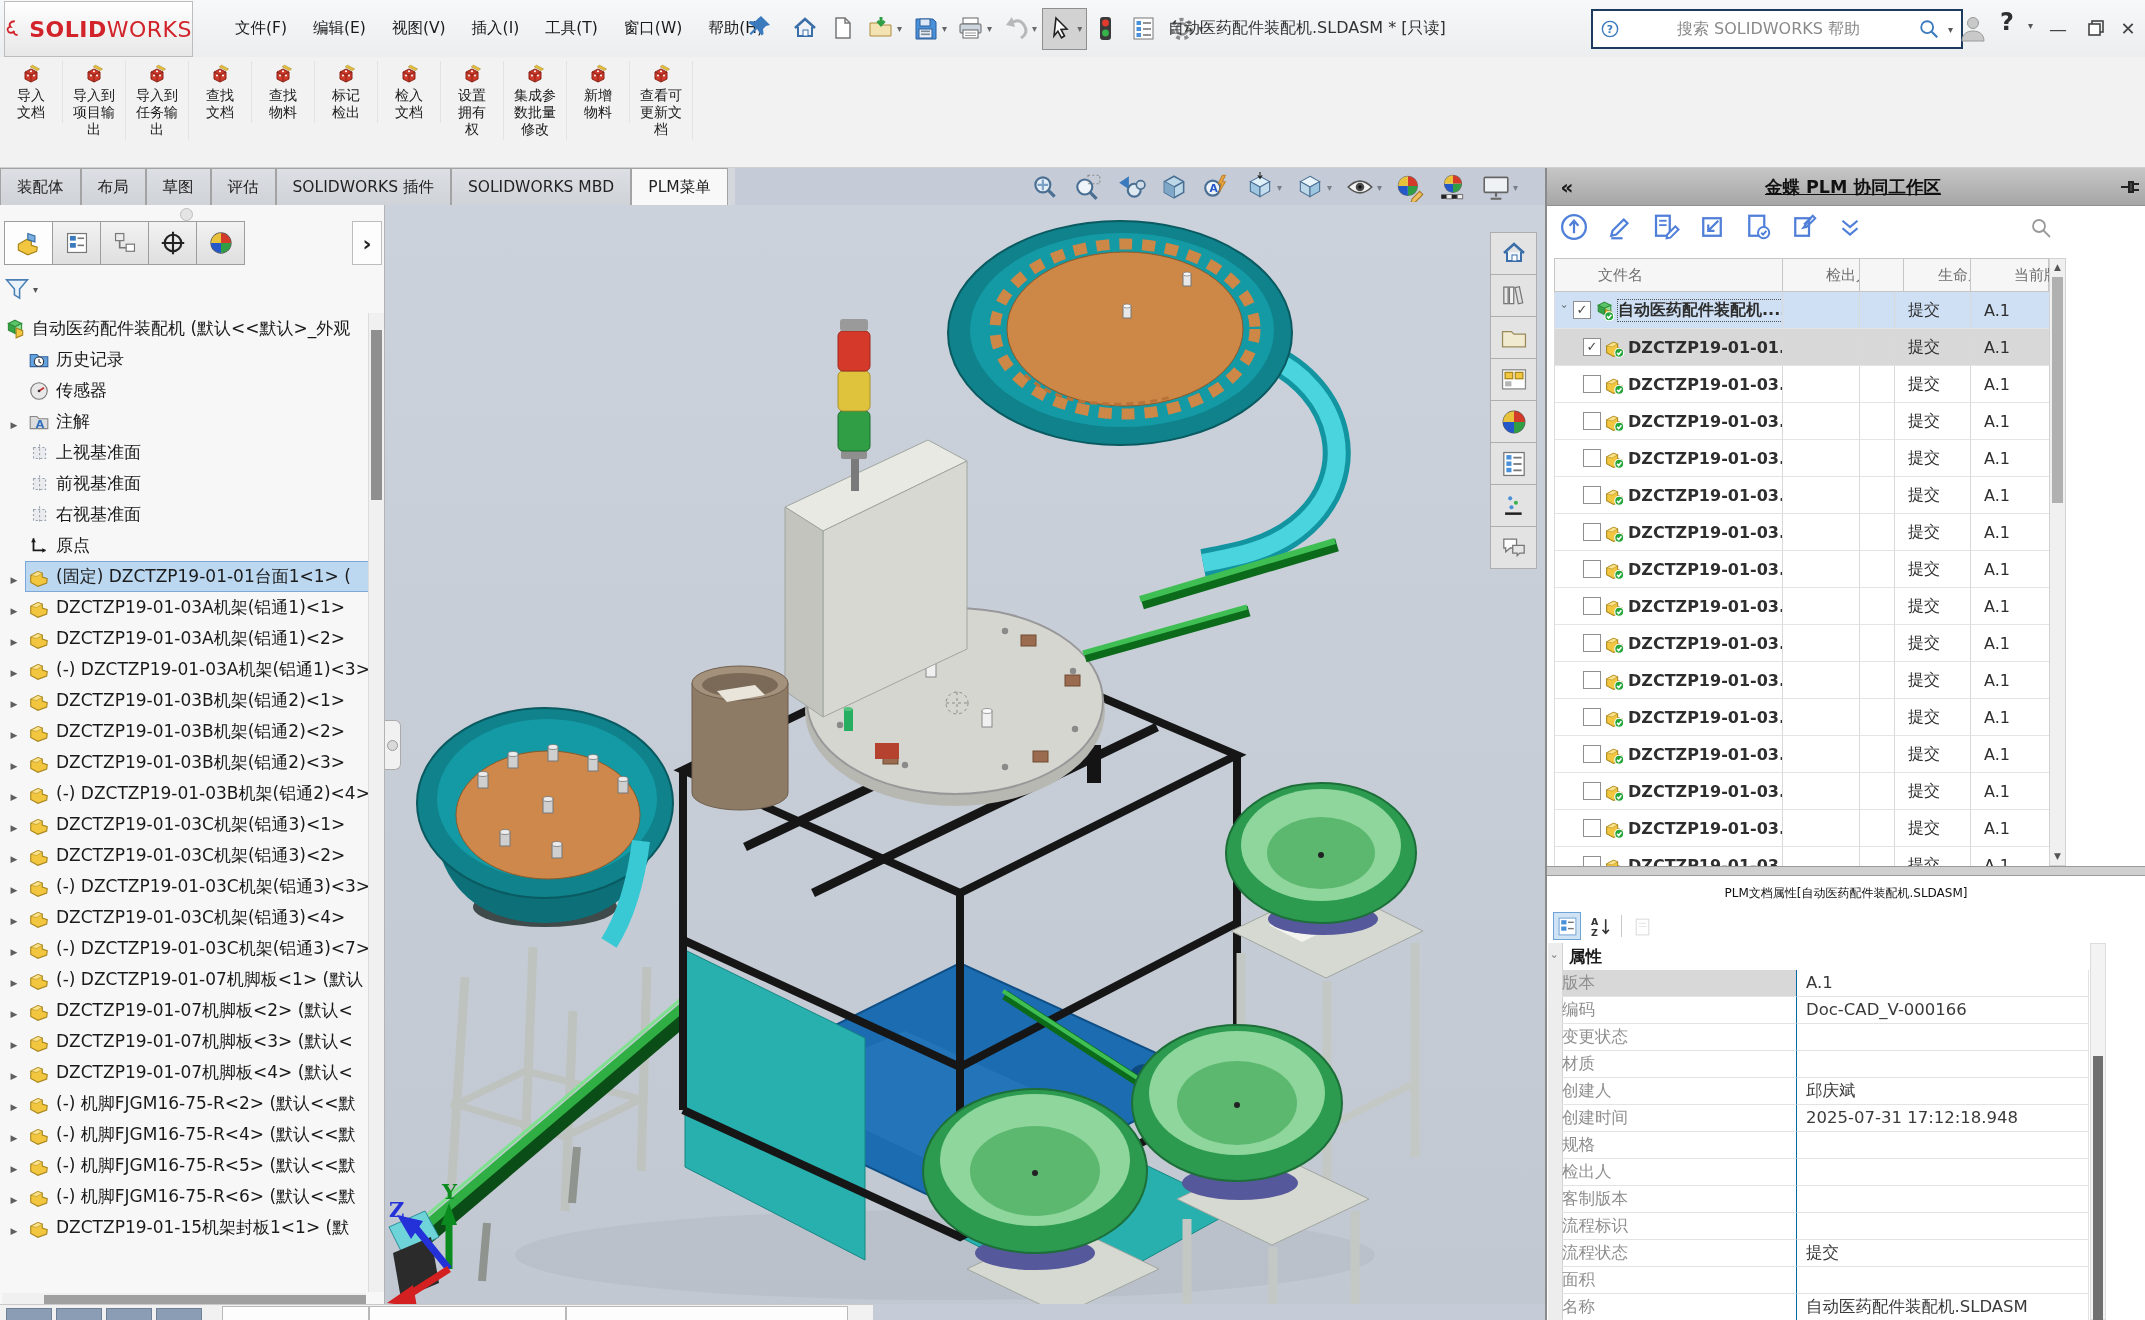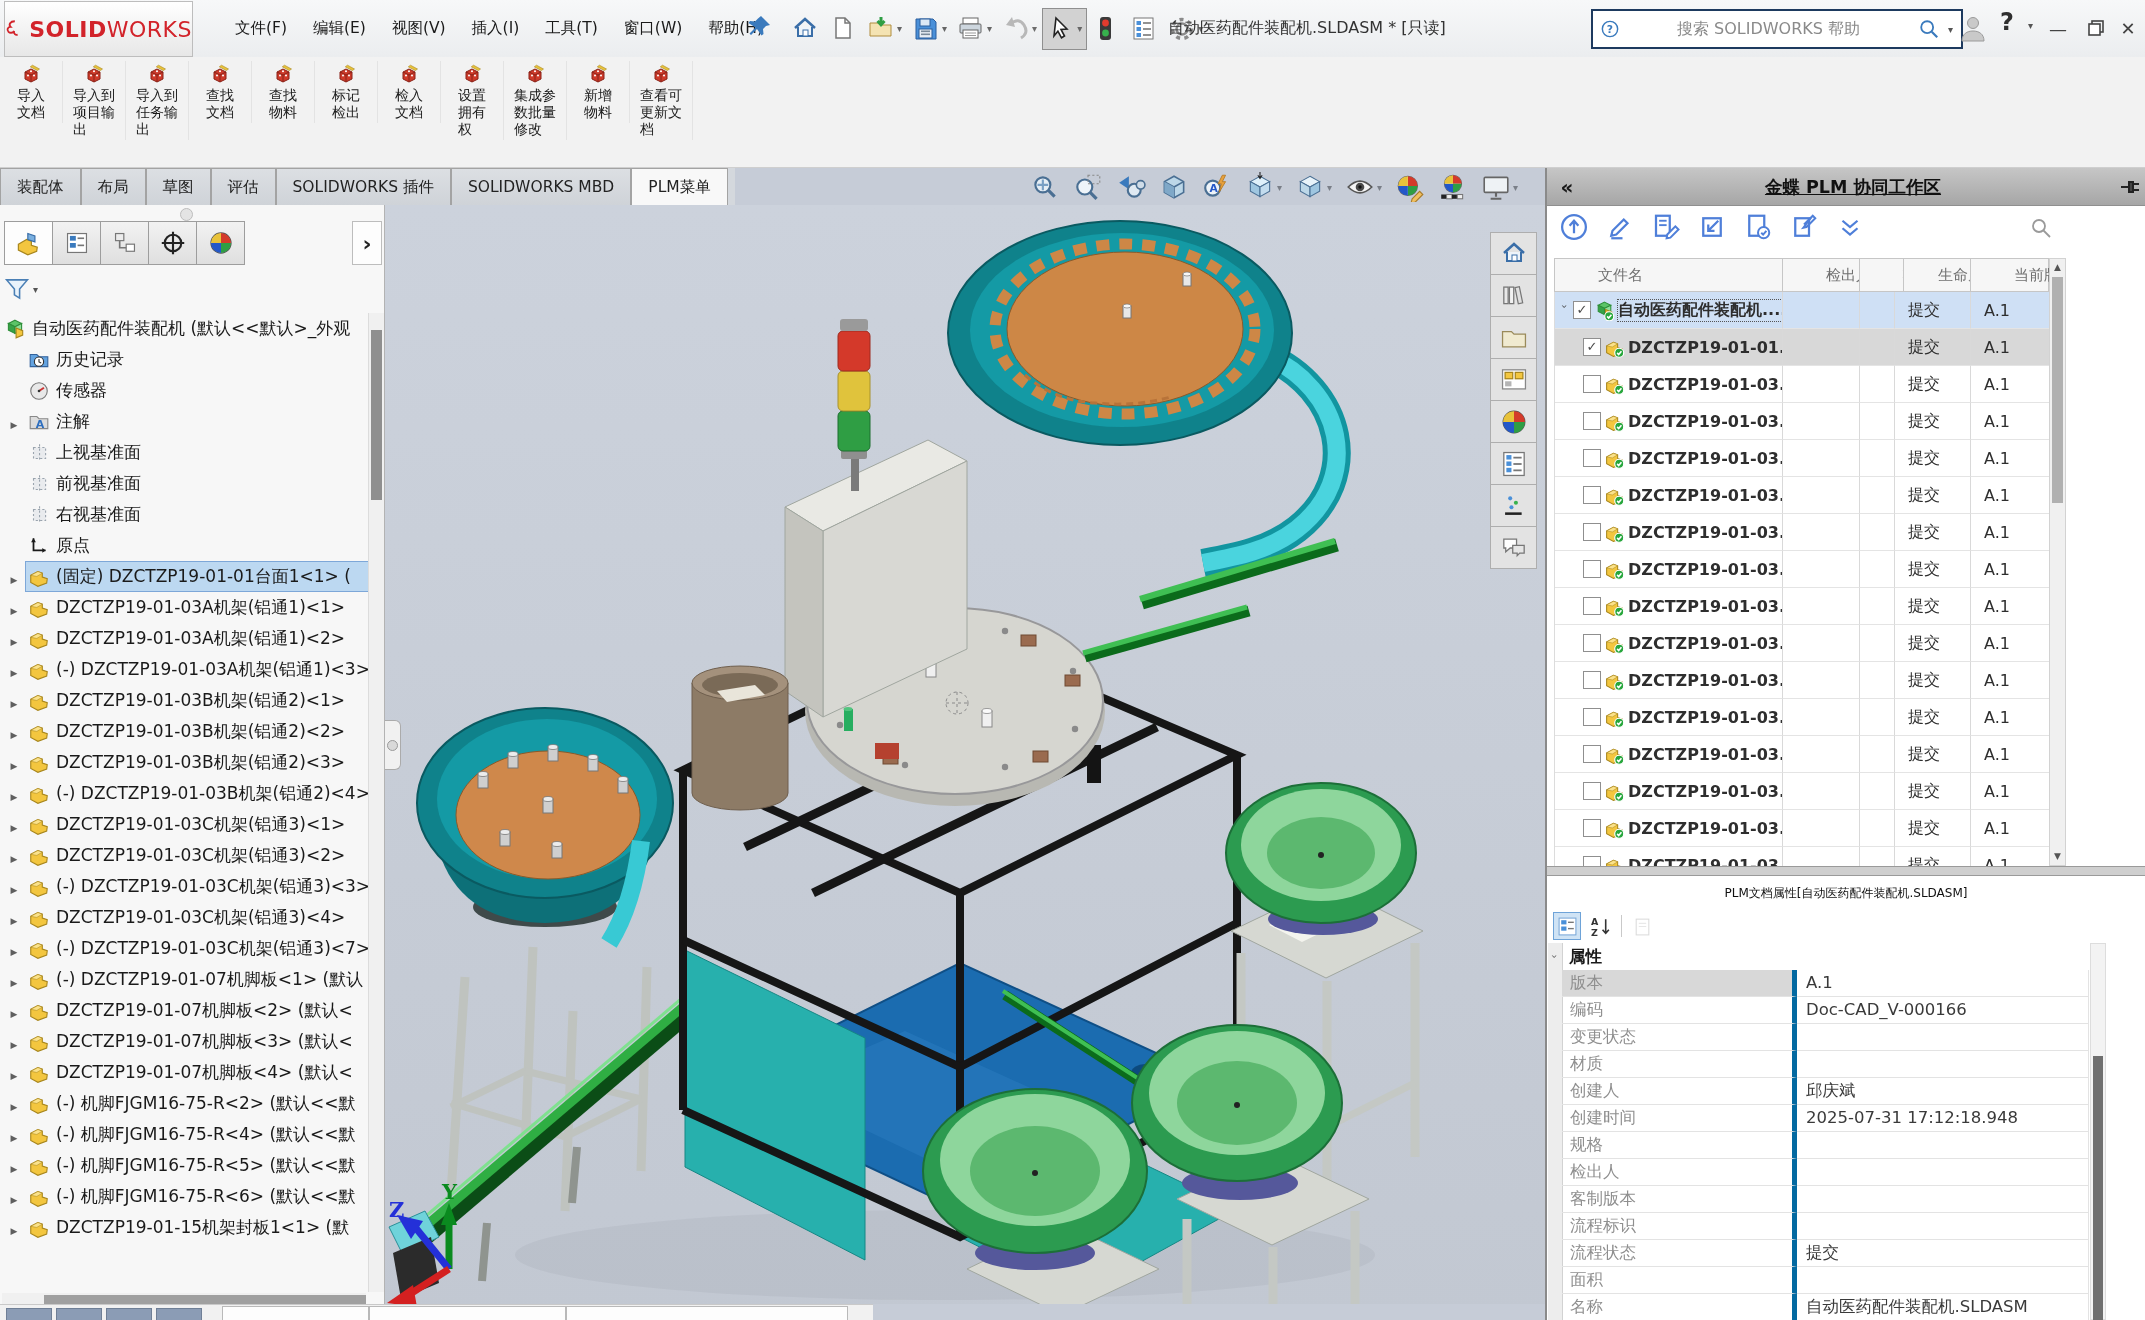--- a/index.html
+++ b/index.html
@@ -29,21 +29,21 @@
   #searchbox .scaret{font-size:10px;color:#555;}
   #user-btn{left:1958px;top:13px;}
   #help-btn{left:2000px;top:8px;font-size:24px;font-weight:bold;color:#2f2f2f;}
   #help-caret{left:2028px;top:20px;font-size:10px;color:#555;}
   .winctl{top:12px;width:32px;height:32px;display:flex;align-items:center;justify-content:center;color:#444;font-size:18px;}
   #win-min{left:2042px;}#win-restore{left:2080px;}#win-close{left:2112px;}
 
   
   #plmbar{left:0;top:57px;width:2145px;height:111px;background:#f2f2f2;border-bottom:1px solid #cfcfcf;display:flex;align-items:flex-start;padding-top:4px;box-sizing:border-box;}
   .plmbtn{min-width:52px;padding:2px 5px;display:flex;flex-direction:column;align-items:center;border-right:1px solid #e3e3e3;}
-  .plmbtn .lbl{font-size:14px;line-height:17px;text-align:left;white-space:pre-line;margin-top:2px;}
+  .plmbtn .lbl{font-size:14px;line-height:17px;text-align:center;white-space:pre-line;margin-top:2px;}
 
   
   #tabrow{left:0;top:168px;width:2145px;height:37px;background:linear-gradient(90deg,#d4d8dd 0,#d4d8dd 735px,#c6ccd7 735px,#c6ccd7 100%);display:flex;}
   .rtab{padding:0 16px;height:36px;line-height:36px;font-size:15.5px;background:linear-gradient(#dcdfe3,#cfd3d8);
         border:1px solid #a3a3a3;border-bottom:none;color:#222;white-space:nowrap;}
   .rtab.active{background:#f8f8f8;}
   #hud{left:1030px;top:170px;height:34px;display:flex;align-items:center;gap:13px;}
   .hudbtn{display:flex;align-items:center;gap:2px;}
   .hudbtn .caret{font-size:10px;color:#7a7f88;}
 
@@ -122,21 +122,21 @@
   .ptool{width:26px;height:26px;display:flex;align-items:center;justify-content:center;border:1px solid transparent;}
   .ptool.active{background:#cfe3f5;border-color:#6ea3d8;}
   .ptool.disabled{opacity:.35;}
   .ptool-sep{width:1px;height:22px;background:#c9c9c9;}
   #propsgrid{left:0;top:775px;width:560px;bottom:0;overflow:hidden;}
   #props-gutter{left:1px;top:775px;width:14px;bottom:0;background:#ededed;border-right:1px solid #d2d2d2;}
   .grouprow{height:27px;display:flex;align-items:center;}
   .grouprow .gchev{width:15px;text-align:center;font-size:10px;color:#555;transform:rotate(90deg);}
   .grouprow .glabel{font-weight:bold;font-size:16.5px;padding-left:7px;}
   .prow{display:grid;grid-template-columns:15px 235px 292px;height:27px;box-sizing:border-box;}
-  .plabel{border-bottom:1px solid #e3e3e3;border-right:5px solid #0369a1;color:#8f8f8f;font-size:16.5px;line-height:26px;padding-left:8px;overflow:hidden;white-space:nowrap;}
+  .plabel{border-bottom:1px solid #e3e3e3;border-right:1px solid #0369a1;color:#8f8f8f;font-size:16.5px;line-height:26px;overflow:hidden;white-space:nowrap;}
   .prow.selected .plabel{background:#d8d8d8;}
   .pvalue{border-bottom:1px solid #e3e3e3;color:#3a3a3a;font-size:16.5px;line-height:26px;padding-left:9px;overflow:hidden;white-space:nowrap;border-right:1px solid #e3e3e3;}
   #props-vscroll{left:543px;top:775px;width:16px;bottom:0;background:#f3f3f3;border:1px solid #dddddd;box-sizing:border-box;}
   #props-vthumb{left:2px;top:112px;width:10px;height:265px;background:#6f6f6f;}
 </style>
 </head>
 <body>
 
 <div id="menubar" class="abs">
   <div id="logo" class="abs">

